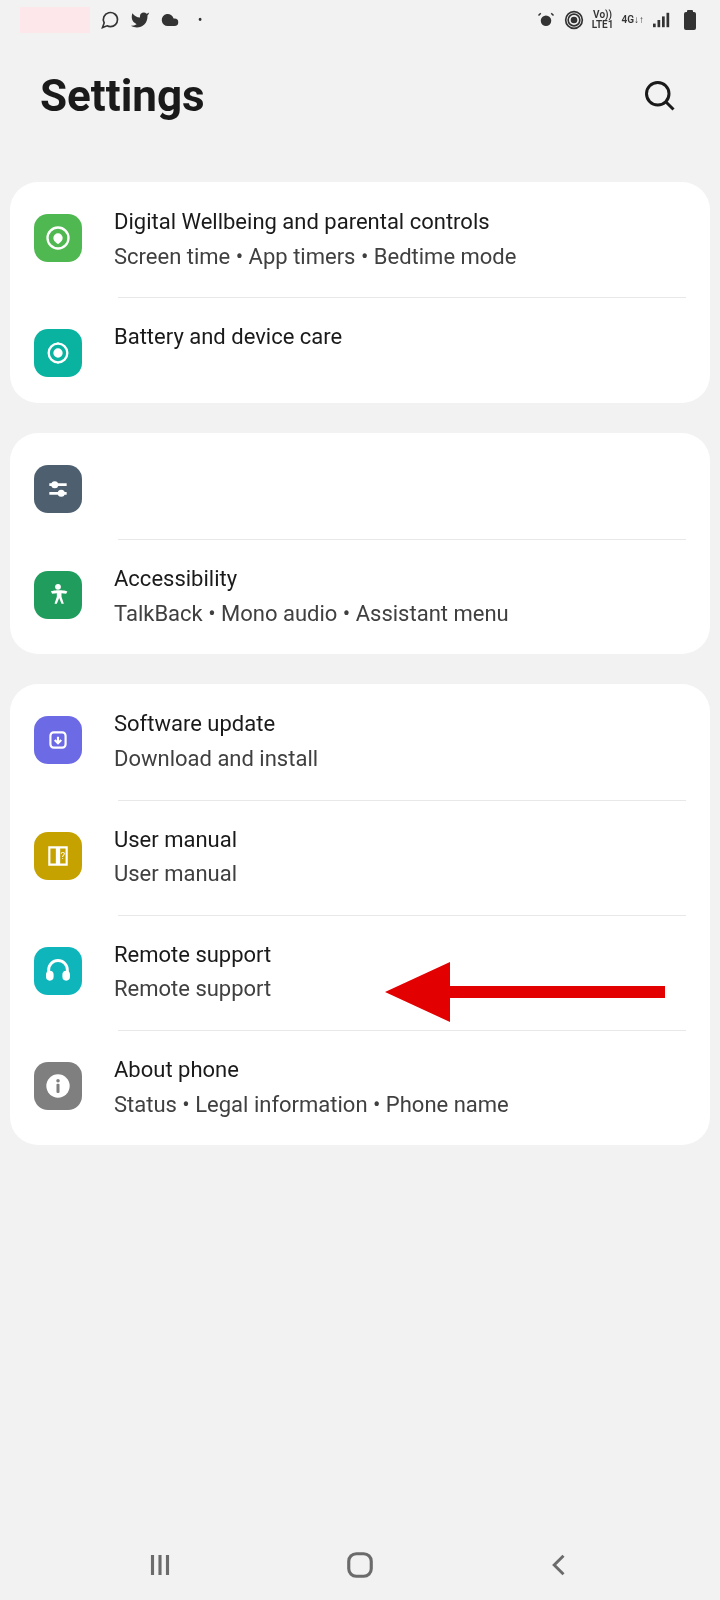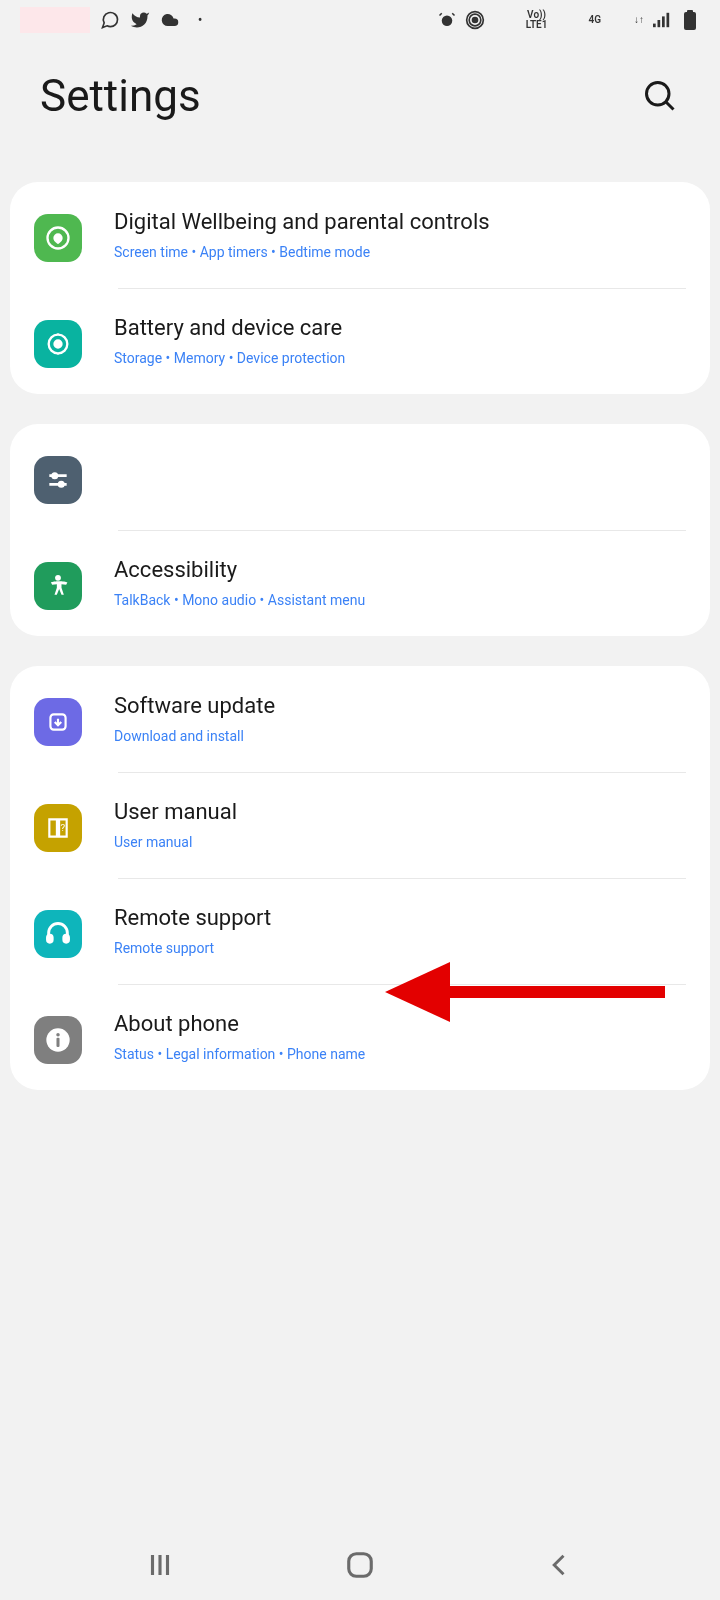--- a/index.html
+++ b/index.html
@@ -38,31 +38,30 @@
     height: 20px;
     display: flex;
     align-items: center;
     justify-content: center;
   }
   .status-text {
     font-size: 10px;
     font-weight: 600;
     line-height: 1;
     color: #333;
-    margin-left: 33px;
   }
   .header {
     display: flex;
     align-items: center;
     justify-content: space-between;
     padding: 30px 40px 60px 40px;
   }
   .header-title {
     font-size: 44px;
-    font-weight: 400;
+    font-weight: 700;
     color: #1a1a1a;
   }
   .search-btn {
     width: 40px;
     height: 40px;
     display: flex;
     align-items: center;
     justify-content: center;
   }
   .card {
@@ -102,22 +101,22 @@
     min-width: 0;
   }
   .item-title {
     font-size: 22px;
     font-weight: 400;
     color: #1a1a1a;
     line-height: 1.3;
     margin-bottom: 6px;
   }
   .item-subtitle {
-    font-size: 14px;
-    color: #3b82f6;
+    font-size: 22px;
+    color: #404040;
     line-height: 1.3;
   }
   .arrow-annotation {
     position: absolute;
     top: 952px;
     left: 380px;
     width: 290px;
     height: 80px;
     pointer-events: none;
   }
@@ -238,21 +237,20 @@
   <div class="item">
     <div class="item-icon bg-teal">
       <svg viewBox="0 0 24 24" width="28" height="28" fill="none" stroke="#fff" stroke-width="2">
           <circle cx="12" cy="12" r="8"></circle>
           <circle cx="12" cy="12" r="3" fill="#fff"></circle>
           <path d="M12 4v-1M12 21v-1"></path>
         </svg>
     </div>
     <div class="item-text">
       <div class="item-title">Battery and device care</div>
-      <div class="item-subtitle">Storage  •  Memory  •  Device protection</div>
     </div>
   </div>
 </div>
 
 <div class="card">
   <div class="item">
     <div class="item-icon bg-slate">
       <svg viewBox="0 0 24 24" width="26" height="26" fill="none" stroke="#fff" stroke-width="2.5">
           <line x1="4" y1="8" x2="20" y2="8"></line>
           <circle cx="9" cy="8" r="2" fill="#fff"></circle>

